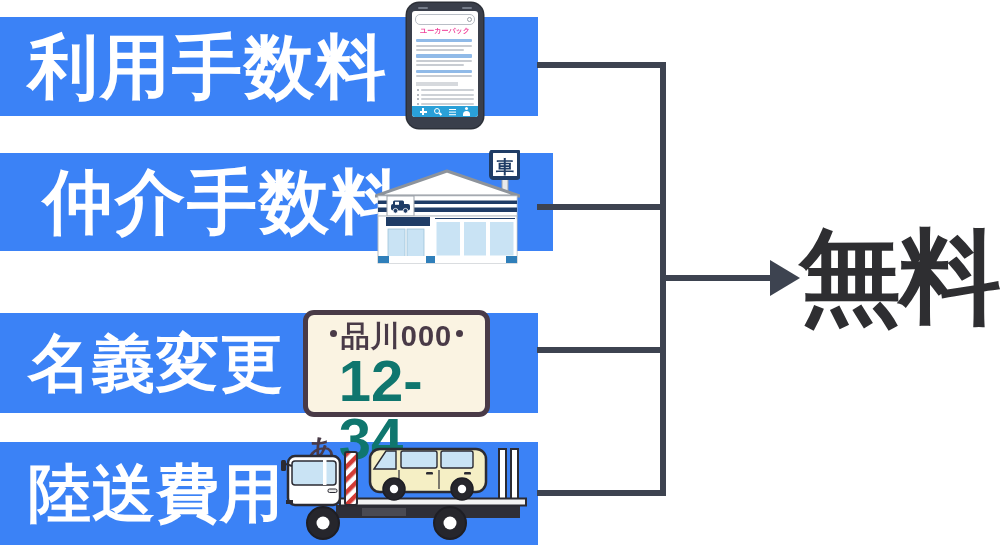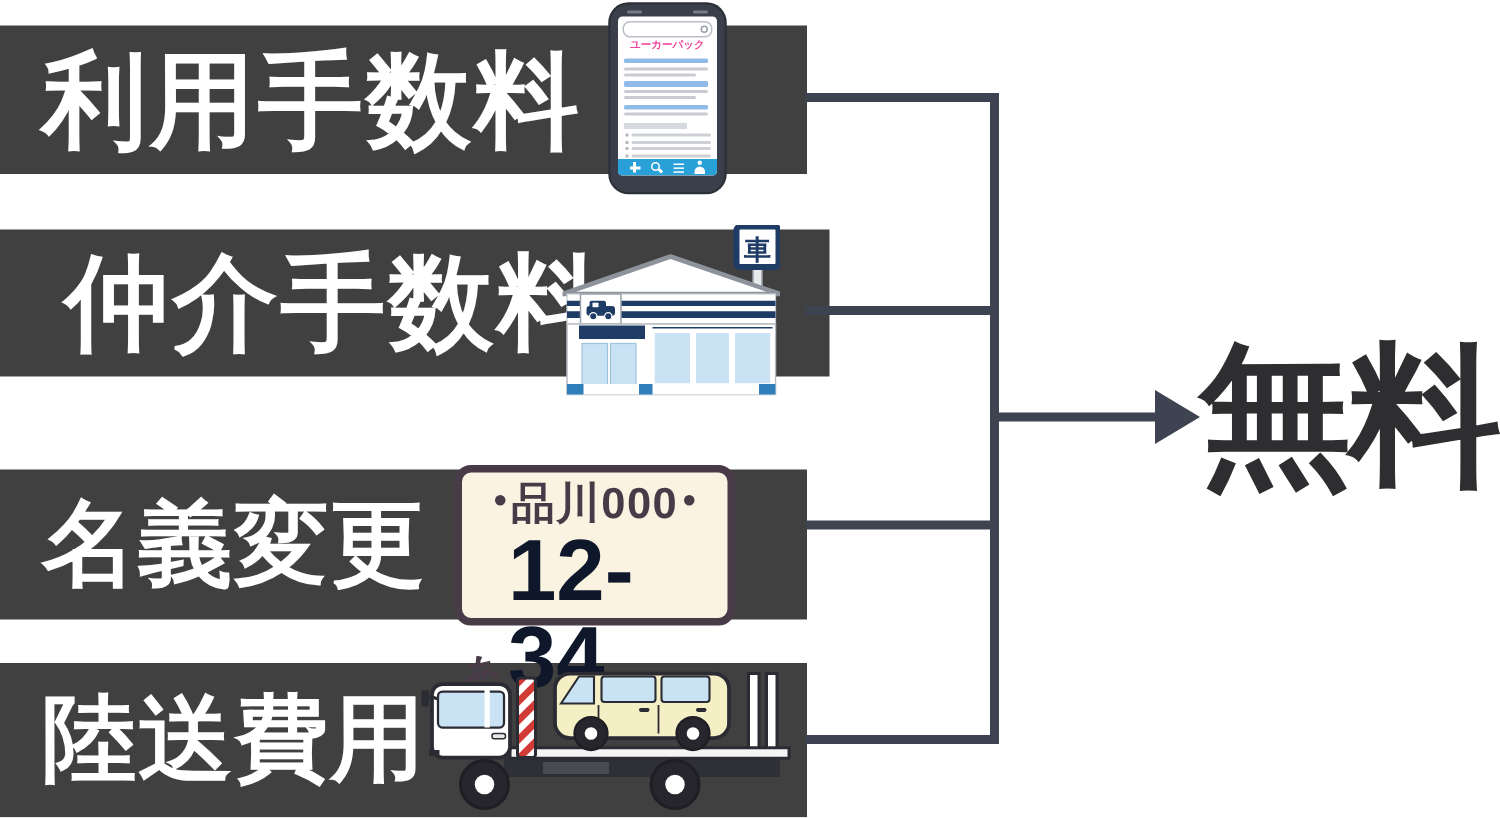--- a/index.html
+++ b/index.html
@@ -1,20 +1,20 @@
 <!DOCTYPE html>
 <html><head>
 <meta charset="utf-8">
 <style>
   html,body{margin:0;padding:0;background:#fff;}
   .stage{position:relative;width:1000px;height:545px;background:#ffffff;overflow:hidden;
          font-family:"Liberation Sans","DejaVu Sans",sans-serif;}
 
   
-  .bar{position:absolute;left:0;width:538px;background:#404040;display:flex;align-items:center;}
+  .bar{position:absolute;left:0;width:538px;background:#3b82f6;display:flex;align-items:center;}
   .bar1{top:17px;height:99px;}
   .bar2{top:153px;height:98px;padding-left:15px;}
   .bar3{top:313px;height:100px;}
   .bar4{top:442px;height:103px;}
   .bar-label{color:#ffffff;font-weight:800;line-height:1;padding-left:28px;white-space:nowrap;}
   .bar-label.big{font-size:70px;letter-spacing:2px;}
   .bar-label.small{font-size:63px;letter-spacing:1px;}
 
   
   .cline{position:absolute;background:#3d4350;}
@@ -68,21 +68,21 @@
 
   
   .plate{position:absolute;left:303px;top:310px;width:187px;height:107px;box-sizing:border-box;
          background:#faf3e2;border:5px solid #493a47;border-radius:11px;
          display:flex;flex-direction:column;align-items:center;}
   .plate-top{margin-top:7px;font-size:29px;font-weight:800;color:#493a47;line-height:1;letter-spacing:1px;}
   .screw{position:absolute;top:15px;width:7px;height:7px;border-radius:50%;background:#493a47;}
   .screw.l{left:22px;} .screw.r{right:22px;}
   .plate-bottom{display:flex;align-items:flex-end;margin-top:1px;line-height:1;}
   .plate-hira{font-size:27px;font-weight:800;color:#493a47;margin:0 3px 5px 0;}
-  .plate-num{font-size:58px;font-weight:800;color:#0f172a;letter-spacing:0;}
+  .plate-num{font-size:58px;font-weight:800;color:#0f766e;letter-spacing:0;}
 
   
   .shop{position:absolute;left:375px;top:150px;width:145px;height:115px;}
   .truck{position:absolute;left:278px;top:443px;width:254px;height:100px;}
 </style>
 </head>
 <body>
 
 <div class="stage">
 

